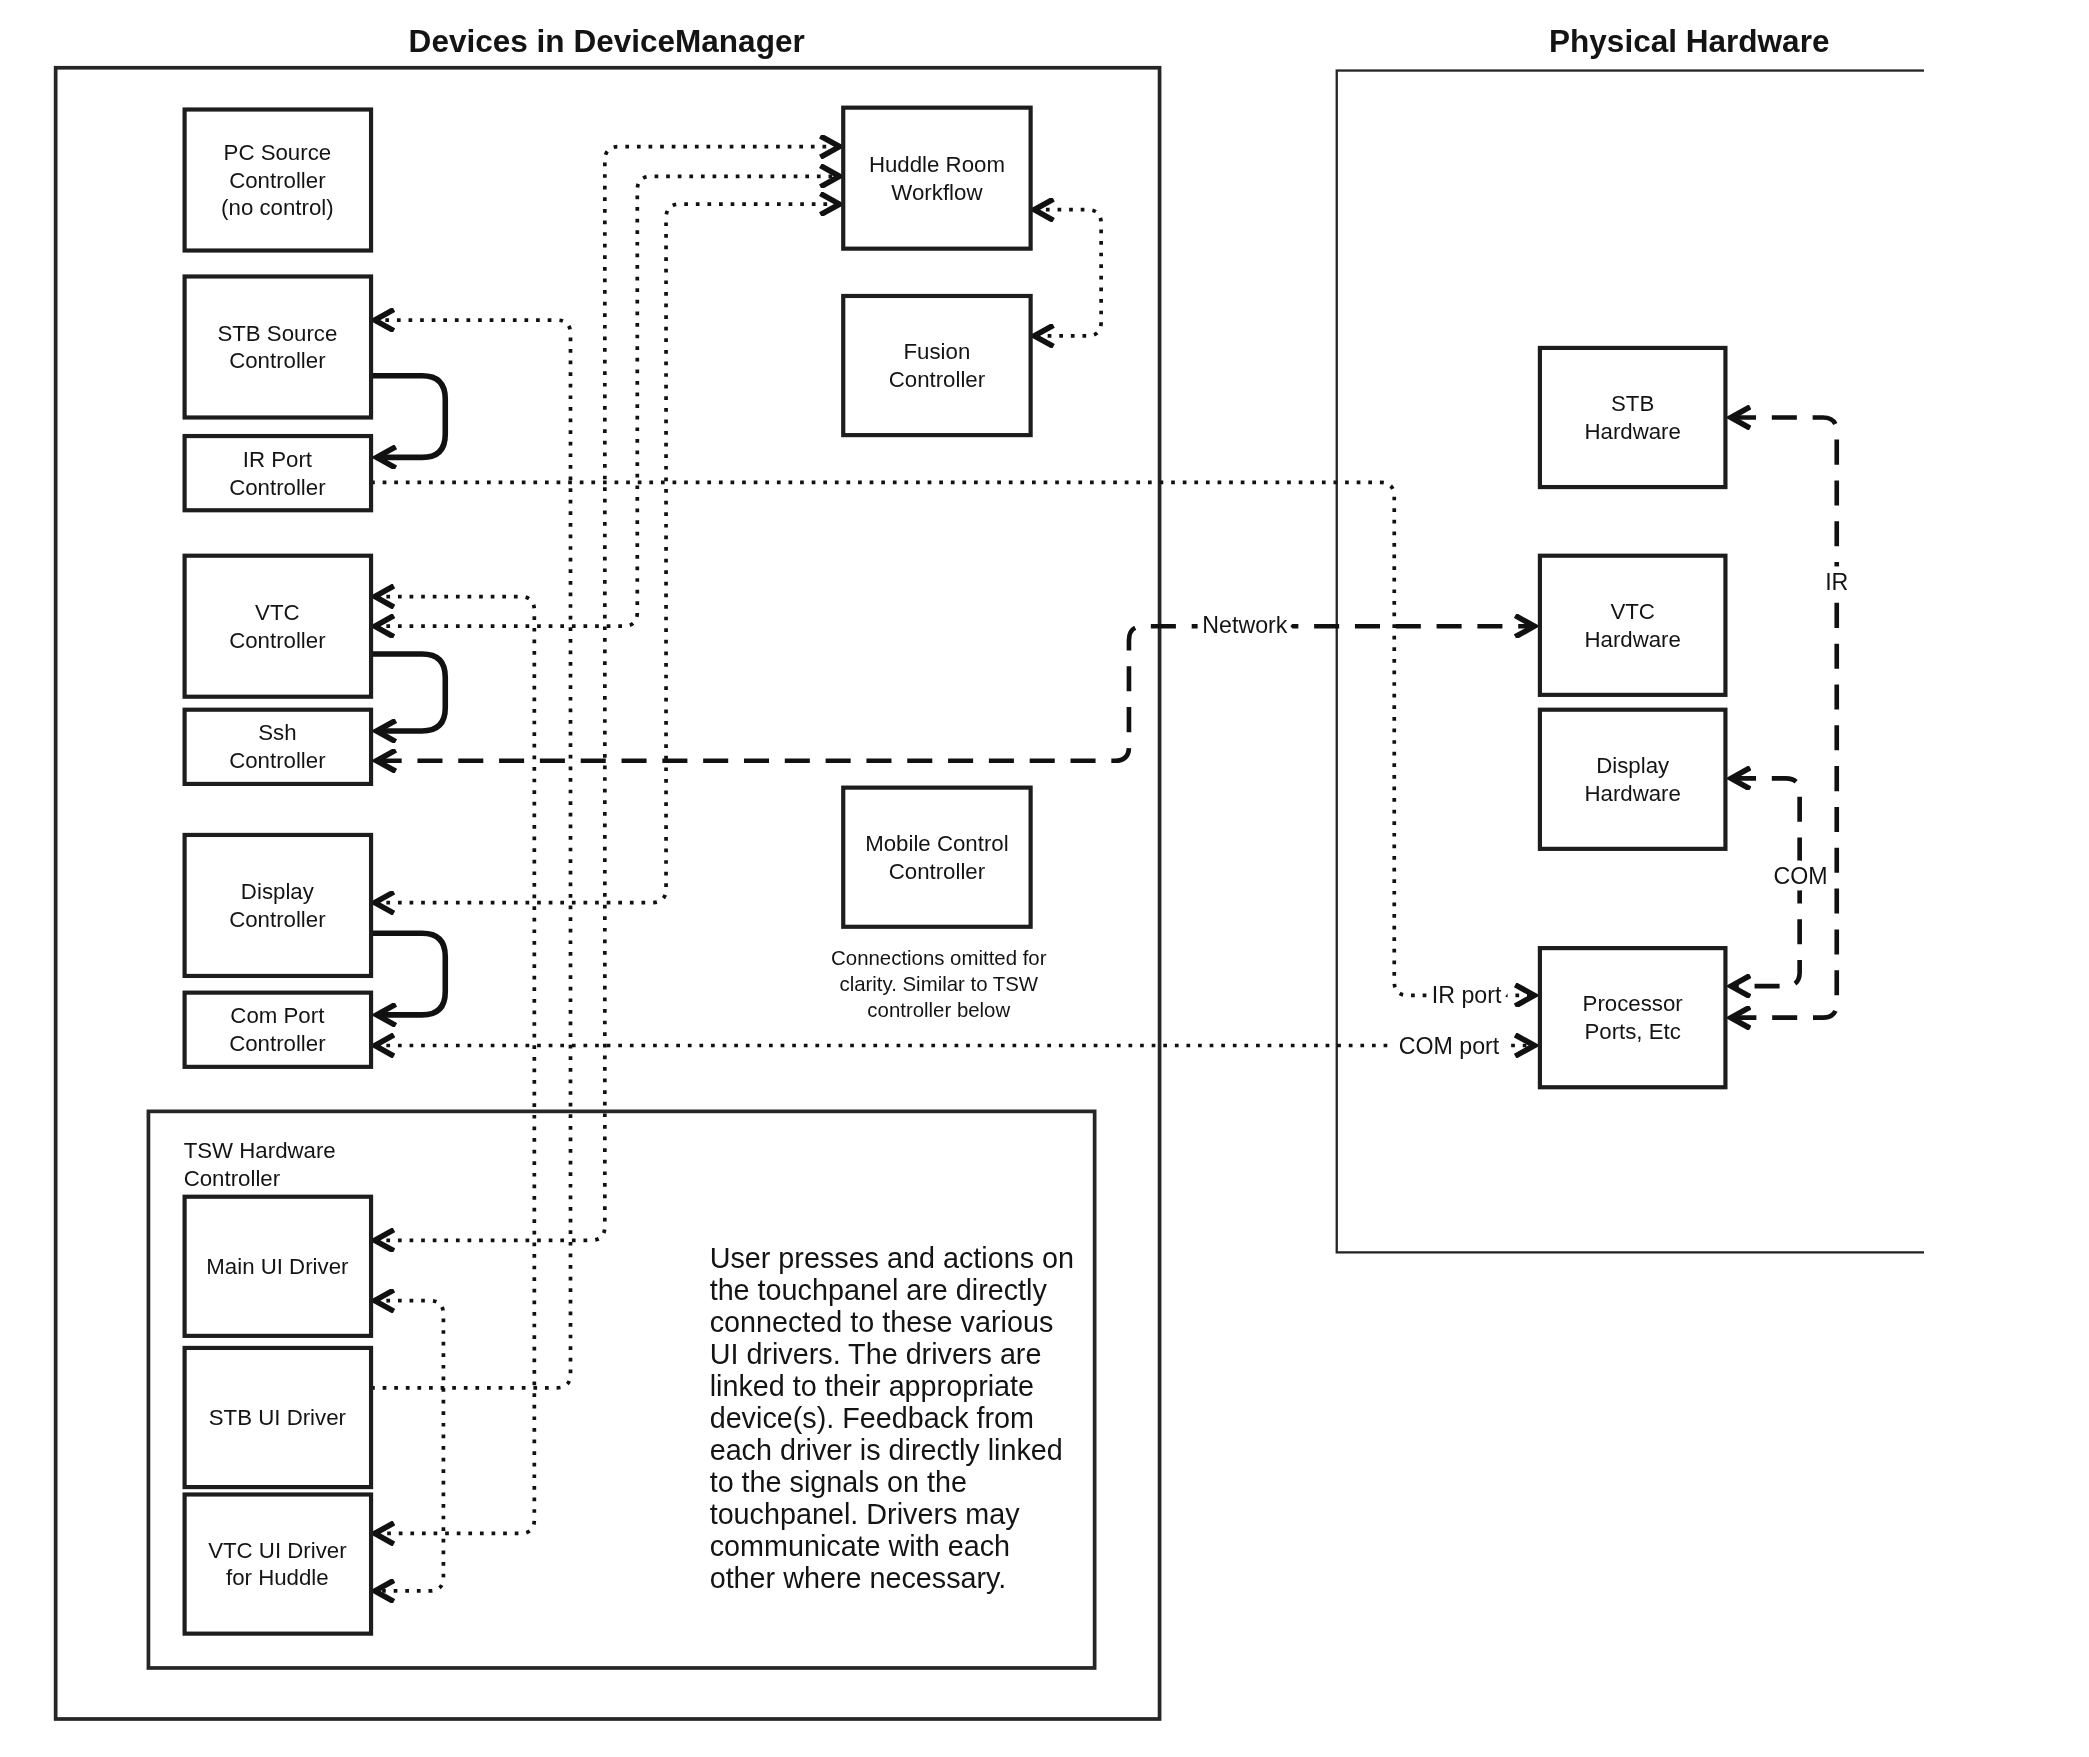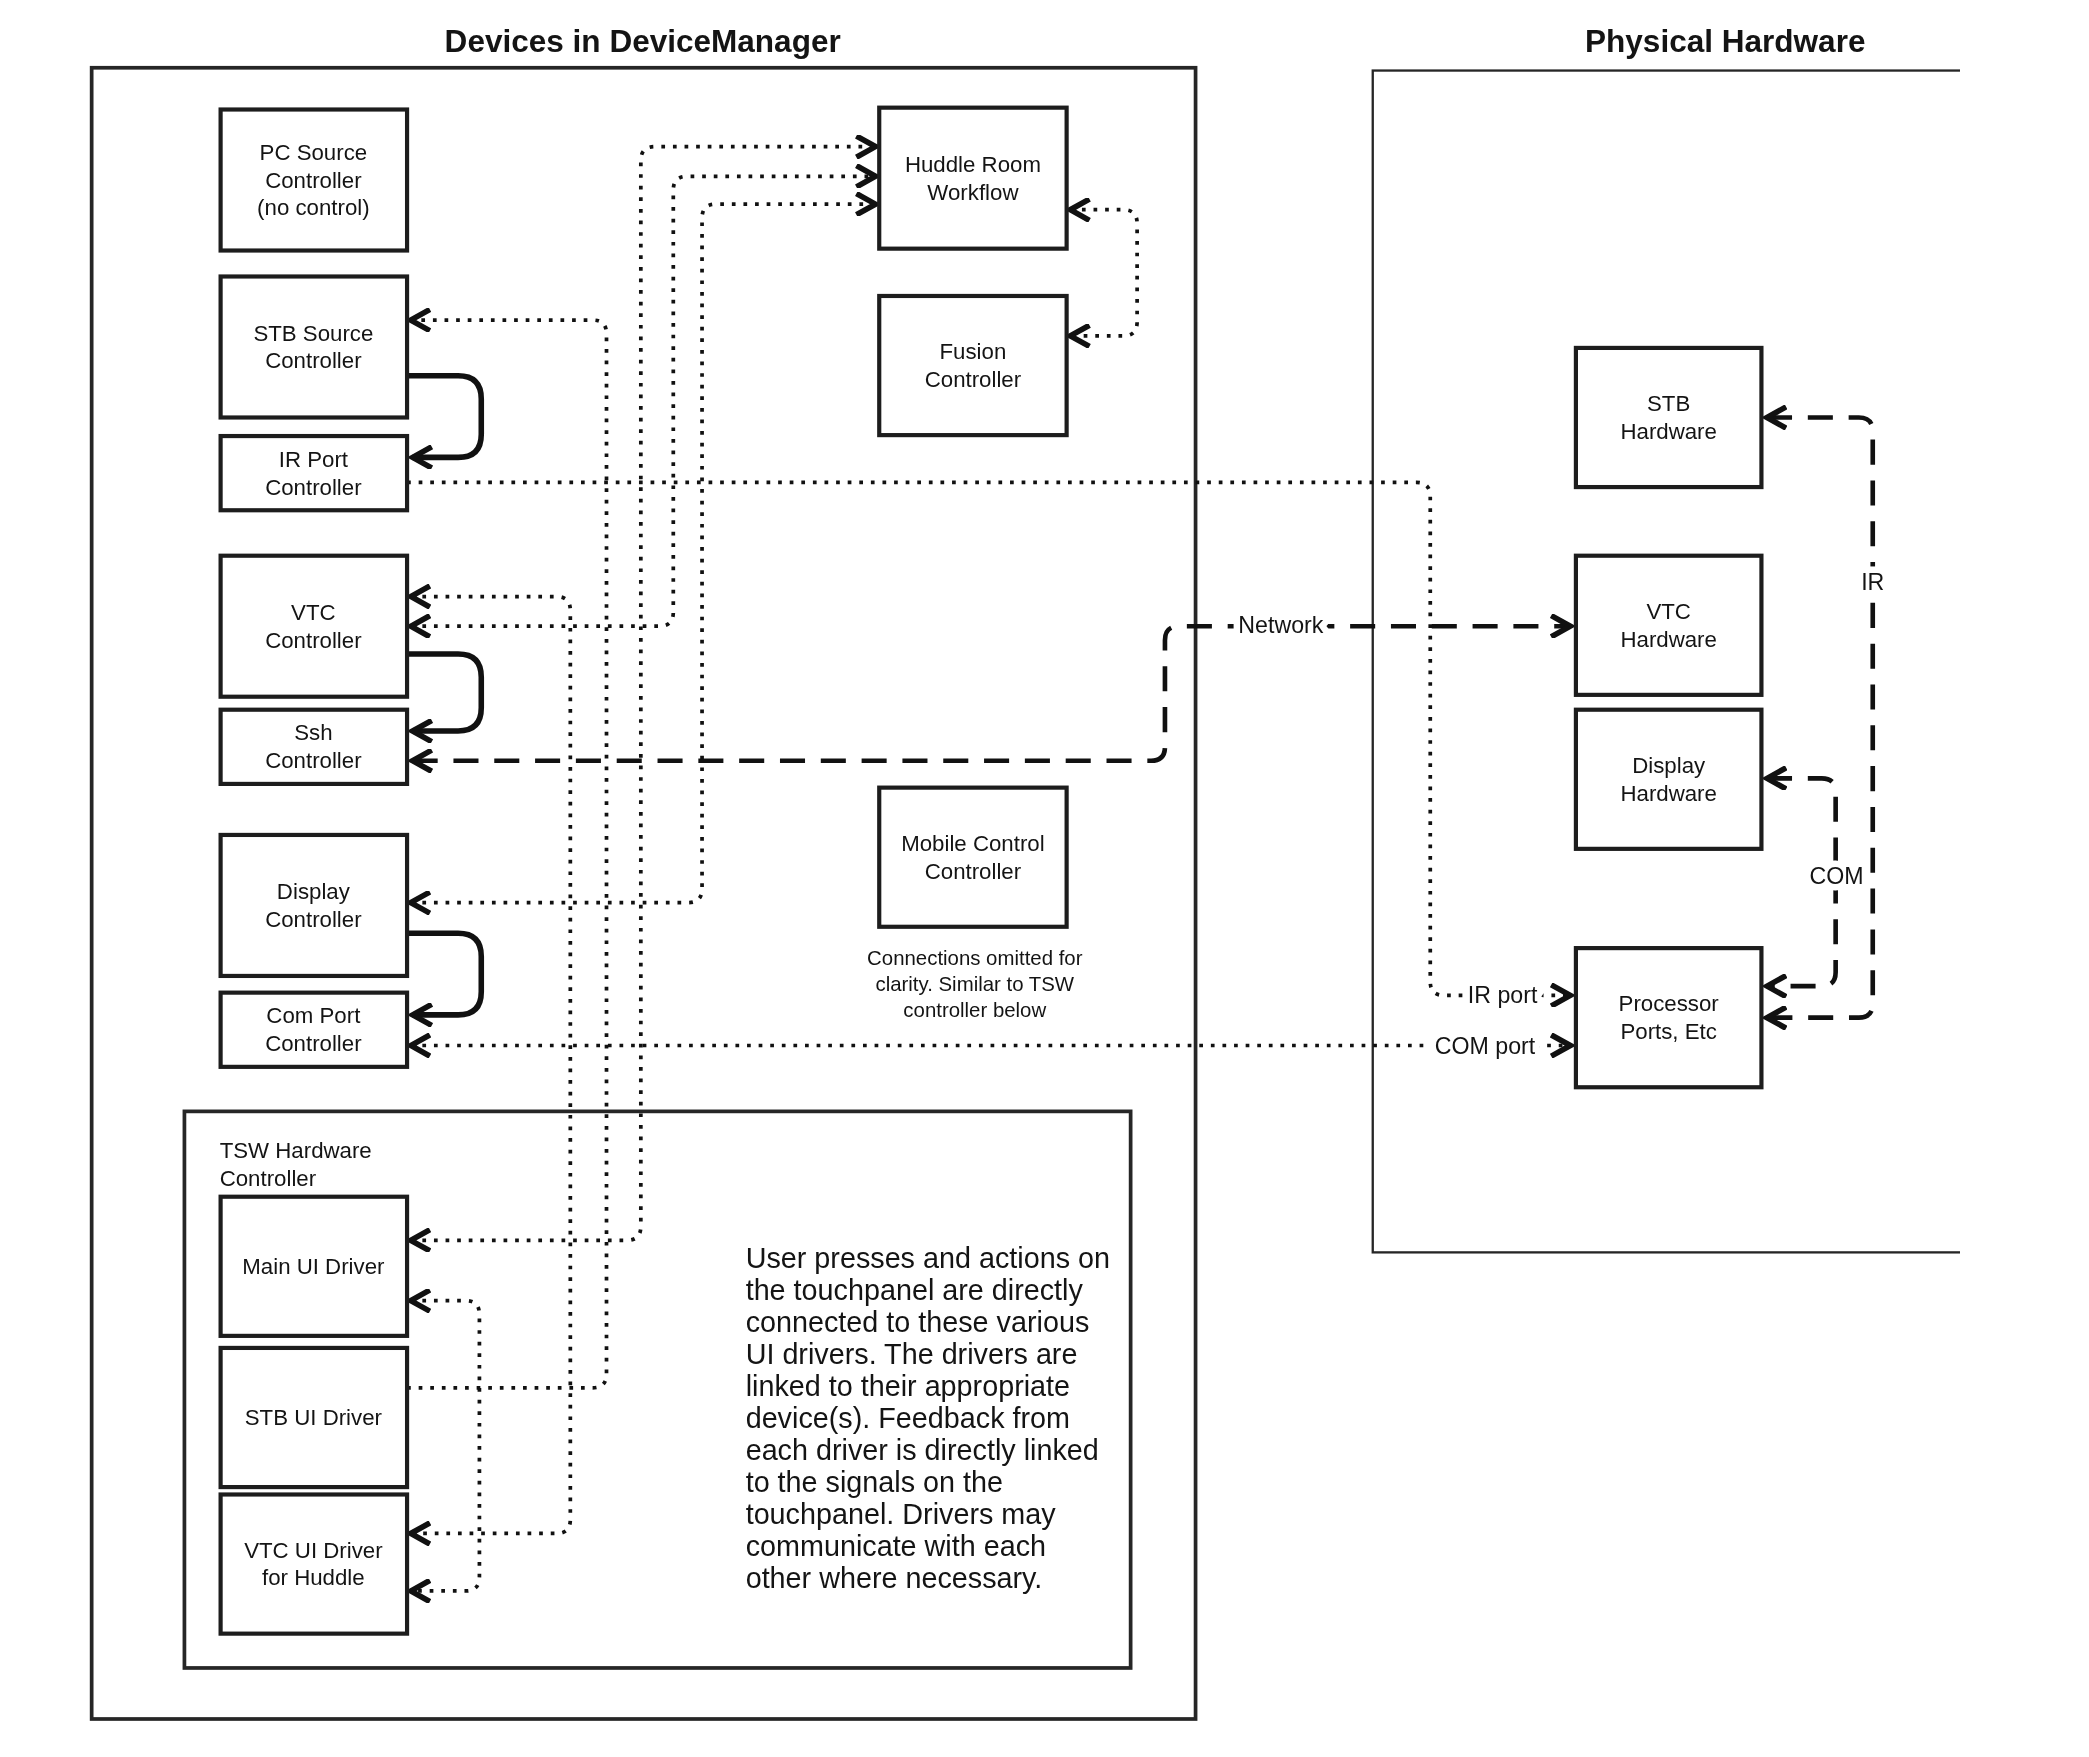--- a/index.html
+++ b/index.html
@@ -1,17 +1,17 @@
 <!DOCTYPE html>
 <html style="font-size:15px"><head>
 <meta charset="utf-8">
 <style>
   html,body{margin:0;padding:0;background:#fff;}
   body{font-family:"Liberation Sans", sans-serif;}
-  .stage{position:relative;width:1924px;height:1758px;background:#fff;overflow:hidden;margin-left:36px;}
+  .stage{position:relative;width:1924px;height:1758px;background:#fff;overflow:hidden;}
   svg{display:block;}
   text{fill:#141414;}
   .box-label{font-size:24px;}
   .title{font-size:34px;font-weight:bold;}
   .tsw-label{font-size:24px;}
   .caption{font-size:22px;}
   .para{font-size:31px;}
   .line-label{font-size:25px;paint-order:stroke;stroke:#ffffff;stroke-width:14px;stroke-linejoin:round;}
   .boxr{fill:#ffffff;stroke:#1d1d1d;stroke-width:4.5;}
   .container{fill:none;stroke:#262626;}

